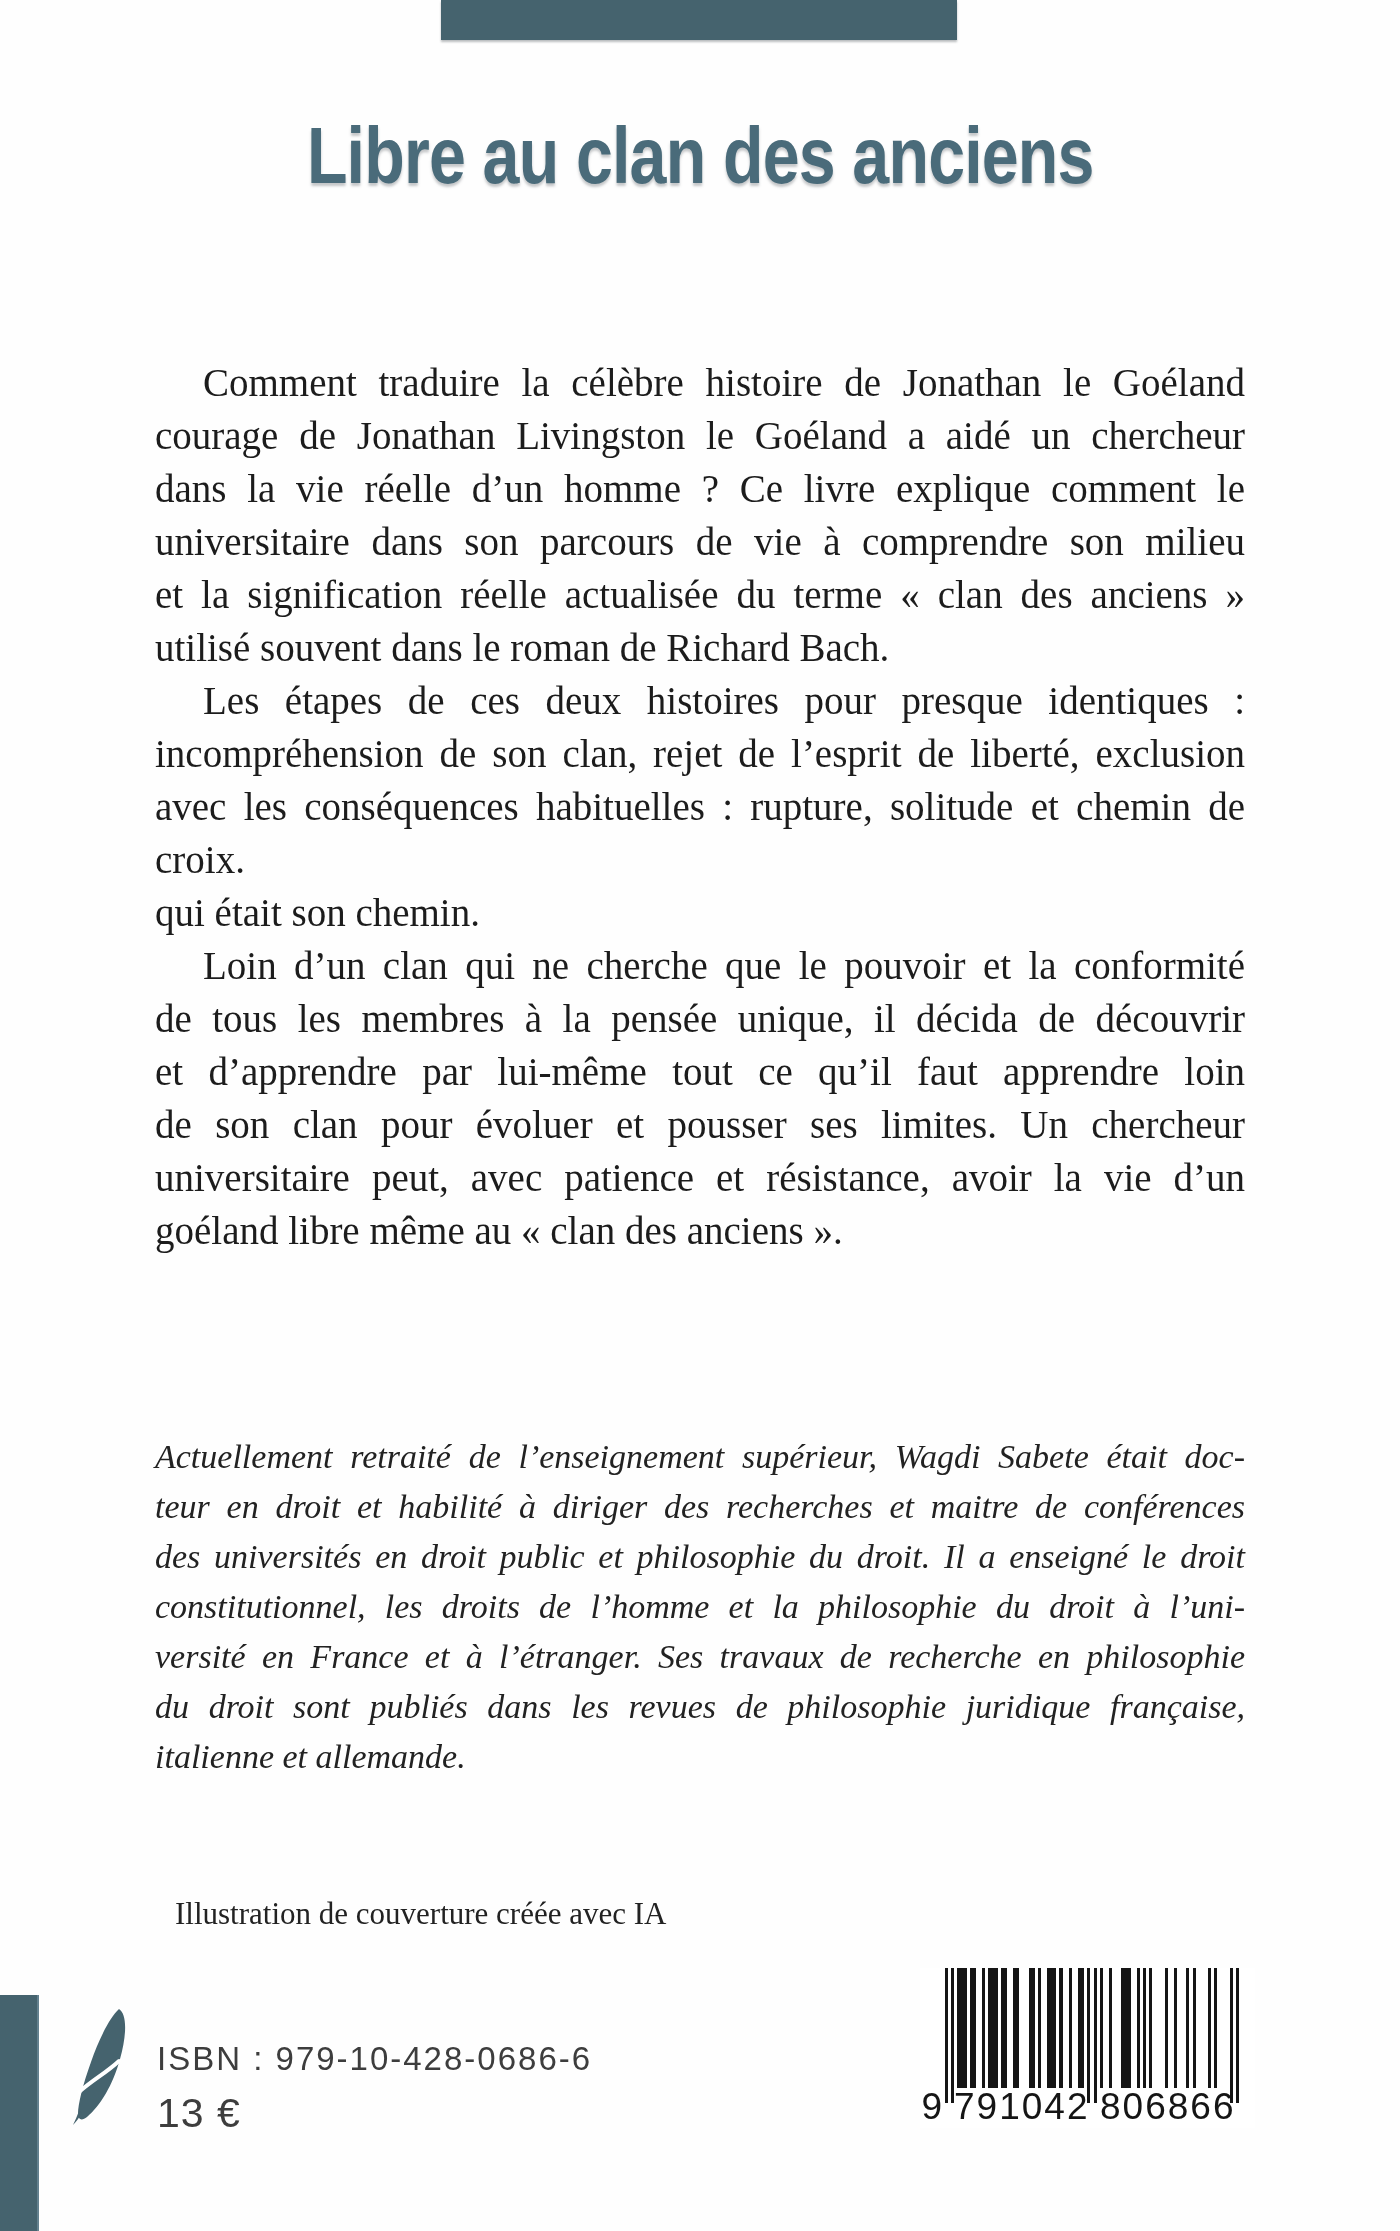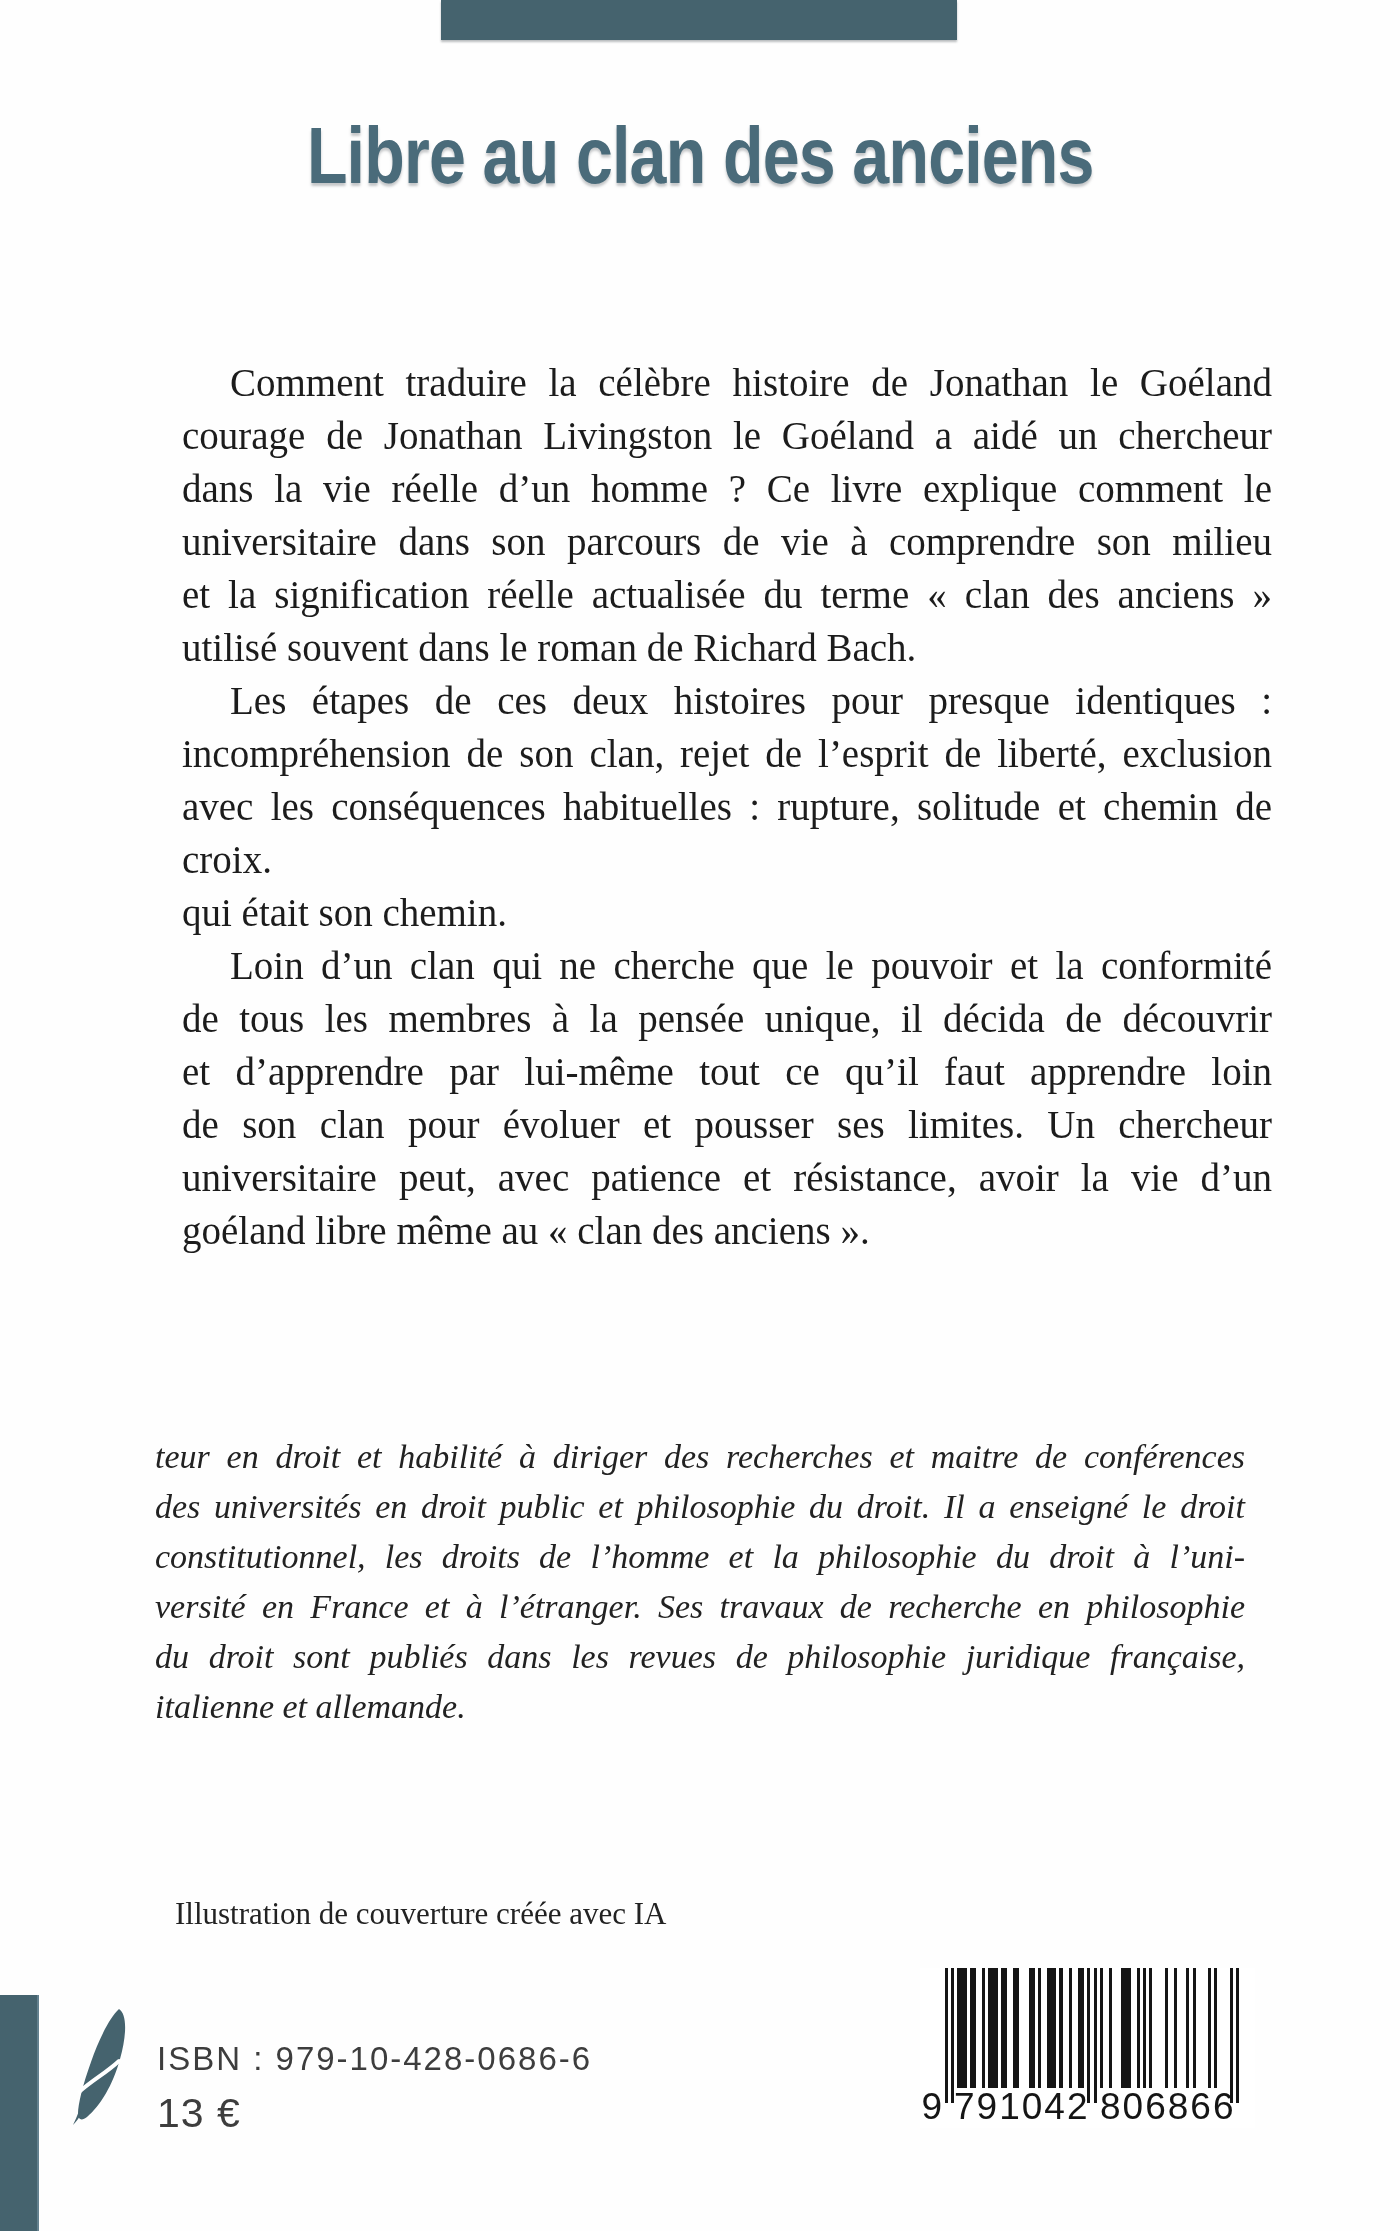--- a/index.html
+++ b/index.html
@@ -26,21 +26,21 @@
   }
   .title .squeeze{
     display:inline-block;
     transform:scaleX(0.84);
     transform-origin:center;
     letter-spacing:-1px;
     text-shadow:0 3px 3px rgba(90,95,100,0.35);
   }
   .body-block{
     position:absolute;left:155px;top:356px;width:1090px;
-    font-size:39px;line-height:53px;color:#1c1c1c;margin-left:27px;
+    font-size:39px;line-height:53px;color:#1c1c1c;
   }
   .author-block{
     position:absolute;left:155px;top:1432px;width:1090px;
     font-size:34px;line-height:50px;color:#222;
     font-style:italic;
   }
   .jline{text-align:justify;text-align-last:justify;}
   .jline.last{text-align:left;text-align-last:left;}
   .jline.indent{padding-left:48px;}
   .credit{
@@ -116,20 +116,21 @@
         <div class="jline indent">Loin d’un clan qui ne cherche que le pouvoir et la conformité</div>
         <div class="jline">de tous les membres à la pensée unique, il décida de découvrir</div>
         <div class="jline">et d’apprendre par lui-même tout ce qu’il faut apprendre loin</div>
         <div class="jline">de son clan pour évoluer et pousser ses limites. Un chercheur</div>
         <div class="jline">universitaire peut, avec patience et résistance, avoir la vie d’un</div>
         <div class="jline last">goéland libre même au « clan des anciens ».</div>
       </div>
   </div>
 
   <div class="author-block">
+      <div class="jline">Actuellement retraité de l’enseignement supérieur, Wagdi Sabete était doc-</div>
       <div class="jline">teur en droit et habilité à diriger des recherches et maitre de conférences</div>
       <div class="jline">des universités en droit public et philosophie du droit. Il a enseigné le droit</div>
       <div class="jline">constitutionnel, les droits de l’homme et la philosophie du droit à l’uni-</div>
       <div class="jline">versité en France et à l’étranger. Ses travaux de recherche en philosophie</div>
       <div class="jline">du droit sont publiés dans les revues de philosophie juridique française,</div>
       <div class="jline last">italienne et allemande.</div>
     </div>
 
   <div class="credit">Illustration de couverture créée avec IA</div>
 

